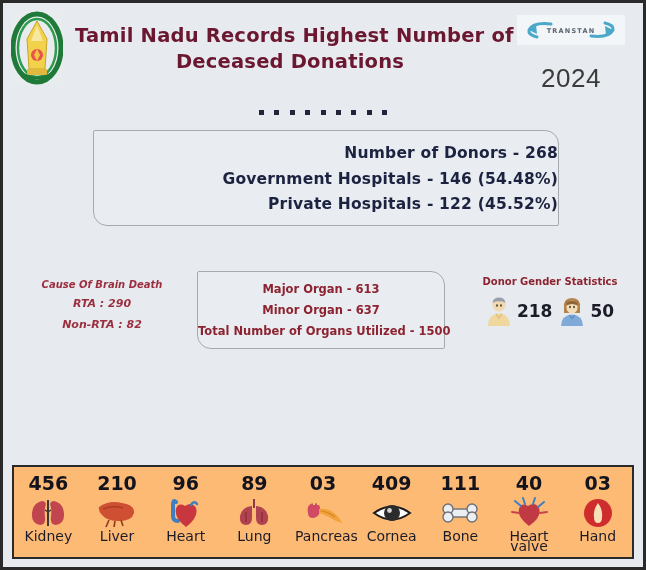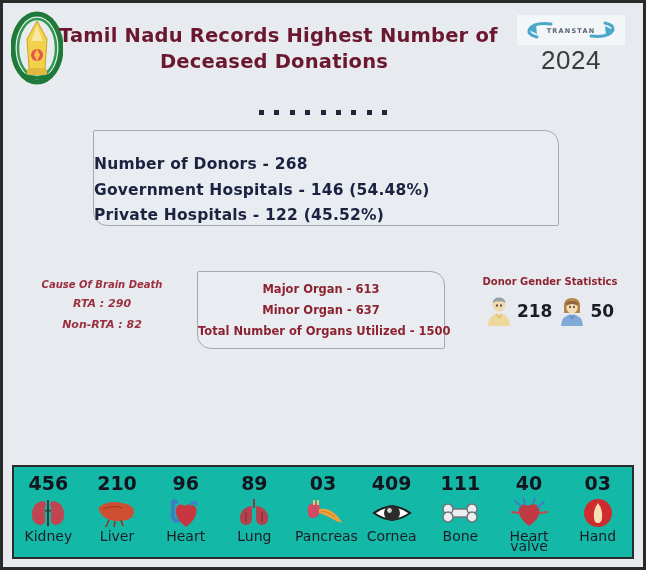--- a/index.html
+++ b/index.html
@@ -33,21 +33,21 @@
   .emblem {
     position: absolute;
     left: 8px;
     top: 8px;
     width: 52px;
     height: 74px;
   }
 
   .title-block {
     position: absolute;
-    left: 56px;
+    left: 72px;
     top: 20px;
     width: 430px;
     text-align: center;
   }
   .title-line {
     font-family: "DejaVu Sans", sans-serif;
     font-weight: bold;
     font-size: 19.5px;
     line-height: 26px;
     color: #6b1730;
@@ -66,21 +66,21 @@
     width: 108px;
     height: 30px;
     display: block;
     margin: 0 auto;
   }
   .brand-year {
     font-family: "Liberation Sans", sans-serif;
     font-size: 26px;
     line-height: 28px;
     color: #3b3b3b;
-    margin-top: 1px;
+    margin-top: 19px;
     letter-spacing: 0.5px;
   }
 
   
   .dot-divider {
     position: absolute;
     left: 0;
     top: 100px;
     width: 100%;
     text-align: center;
@@ -102,22 +102,22 @@
     border: 1px solid #a6a9ad;
     border-radius: 2px 14px 2px 14px;
     box-sizing: border-box;
   }
 
   .donors-panel {
     left: 90px;
     top: 127px;
     width: 466px;
     height: 96px;
-    padding-top: 21px;
-    text-align: left;
+    padding-top: 10px;
+    text-align: right;
   }
   .donors-line {
     font-family: "DejaVu Sans", sans-serif;
     font-weight: bold;
     font-size: 15.5px;
     line-height: 25.5px;
     color: #1b2340;
     white-space: nowrap;
     letter-spacing: 0.2px;
   }
@@ -201,21 +201,21 @@
   }
   .person-icon { width: 26px; height: 30px; display: block; }
 
   
   .organ-strip {
     position: absolute;
     left: 9px;
     bottom: 8px;
     width: 622px;
     height: 94px;
-    background: #14b8a6;
+    background: #fdba74;
     border: 2px solid #2a2a2a;
     box-sizing: border-box;
     display: flex;
     align-items: stretch;
   }
   .organ-cell {
     flex: 1 1 0;
     display: flex;
     flex-direction: column;
     align-items: center;

